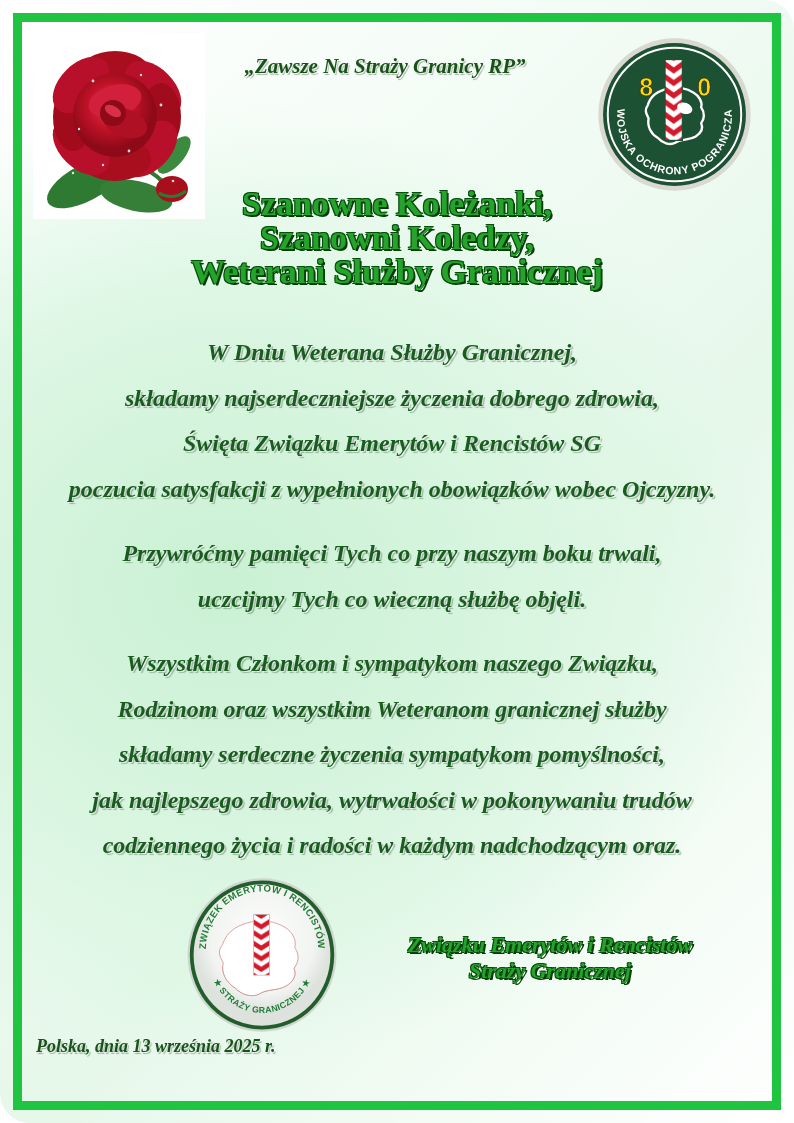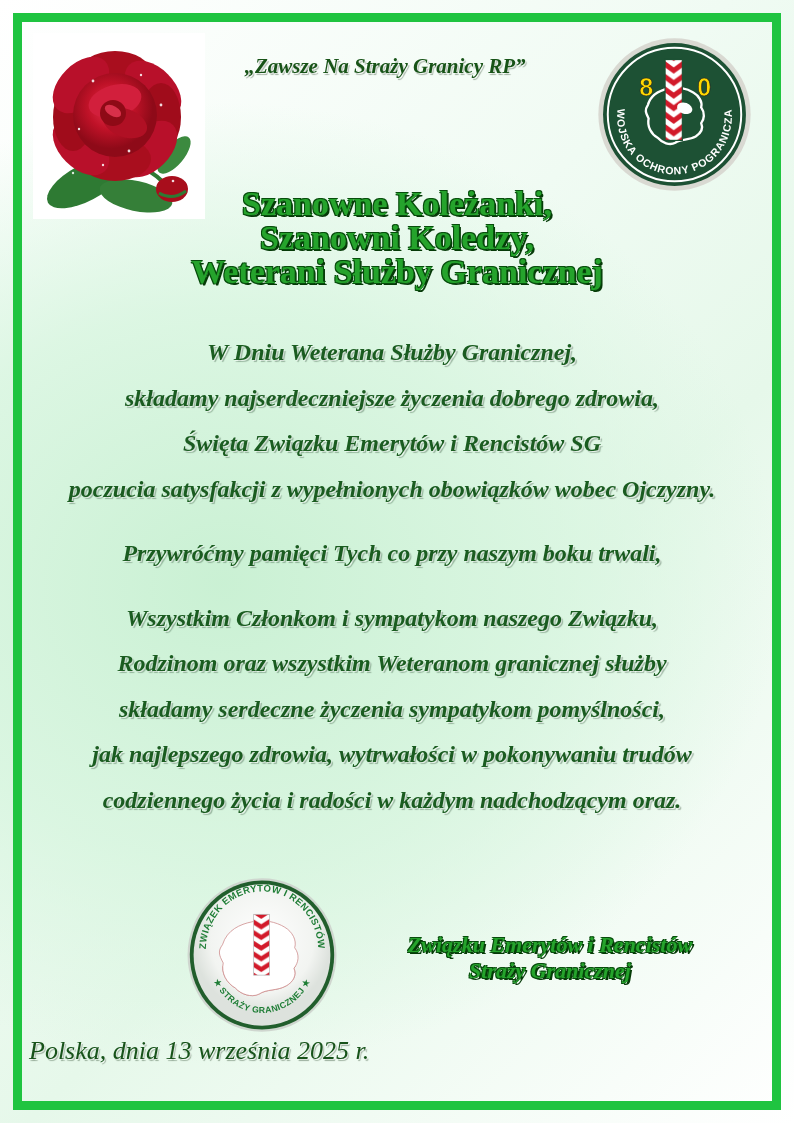--- a/index.html
+++ b/index.html
@@ -4,20 +4,21 @@
 <style>
   html,body{margin:0;padding:0;}
   .page{
     position:relative;
     width:794px;height:1123px;
     font-family:"Liberation Serif", serif;
     overflow:hidden;
     background:
       radial-gradient(ellipse 90% 55% at 28% 52%, rgba(200,240,210,0.95) 0%, rgba(214,245,222,0.8) 45%, rgba(255,255,255,0) 78%),
       linear-gradient(135deg, #ffffff 0%, #f0fbf3 38%, #e6f8ea 60%, #ffffff 100%);
+    border-radius: 30px;
   }
   .border-frame{
     position:absolute; left:13px; top:13px; right:13px; bottom:13px;
     border:9px solid #1fc440;
     pointer-events:none;
   }
   .rose-box{
     position:absolute; left:33px; top:33px; width:172px; height:186px;
     background:#ffffff;
   }
@@ -54,22 +55,22 @@
   }
   .signature{
     position:absolute; left:385px; top:932px; width:330px;
     text-align:center;
     font-size:22px; line-height:26px;
     font-weight:bold; font-style:italic;
     color:#25a32c;
     text-shadow:-1px -1px 0 #074d0c, 1px -1px 0 #074d0c, -1px 1px 0 #074d0c, 2px 2px 0 #053a07;
   }
   .date-line{
-    position:absolute; left:29px; top:1036px;
-    font-size:26px; font-weight:normal; font-style:italic;
+    position:absolute; left:36px; top:1036px;
+    font-size:18px; font-weight:bold; font-style:italic;
     color:#17531a;
     text-shadow:1px 1px 0 rgba(255,255,255,0.6), 1.5px 1.5px 1px rgba(10,40,10,0.35);
   }
 </style>
 </head>
 <body>
 
 <div class="page">
   <div class="border-frame"></div>
 
@@ -148,20 +149,21 @@
 
   <div class="body-text">
     <div class="para">
       <div class="line">W Dniu Weterana Służby Granicznej,</div>
       <div class="line">składamy najserdeczniejsze życzenia dobrego zdrowia,</div>
       <div class="line">Święta Związku Emerytów i Rencistów SG</div>
       <div class="line">poczucia satysfakcji z wypełnionych obowiązków wobec Ojczyzny.</div>
     </div>
     <div class="para">
       <div class="line">Przywróćmy pamięci Tych co przy naszym boku trwali,</div>
+      <div class="line">uczcijmy Tych co wieczną służbę objęli.</div>
     </div>
     <div class="para">
       <div class="line">Wszystkim Członkom i sympatykom naszego Związku,</div>
       <div class="line">Rodzinom oraz wszystkim Weteranom granicznej służby</div>
       <div class="line">składamy serdeczne życzenia sympatykom pomyślności,</div>
       <div class="line">jak najlepszego zdrowia, wytrwałości w pokonywaniu trudów</div>
       <div class="line">codziennego życia i radości w każdym nadchodzącym oraz.</div>
     </div>
   </div>
 

